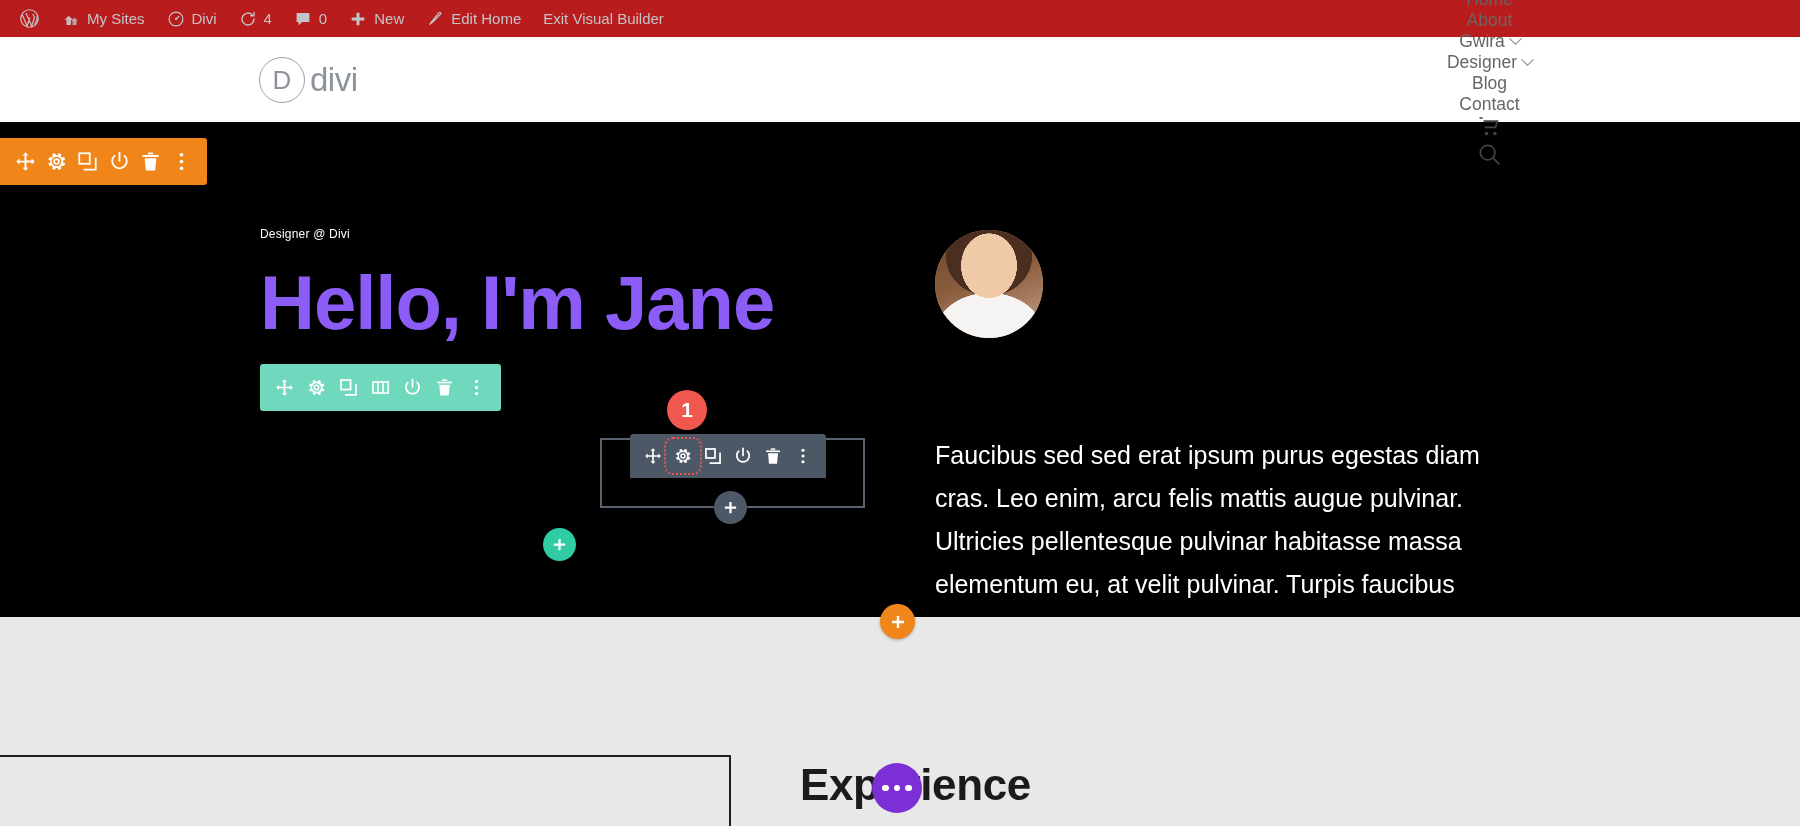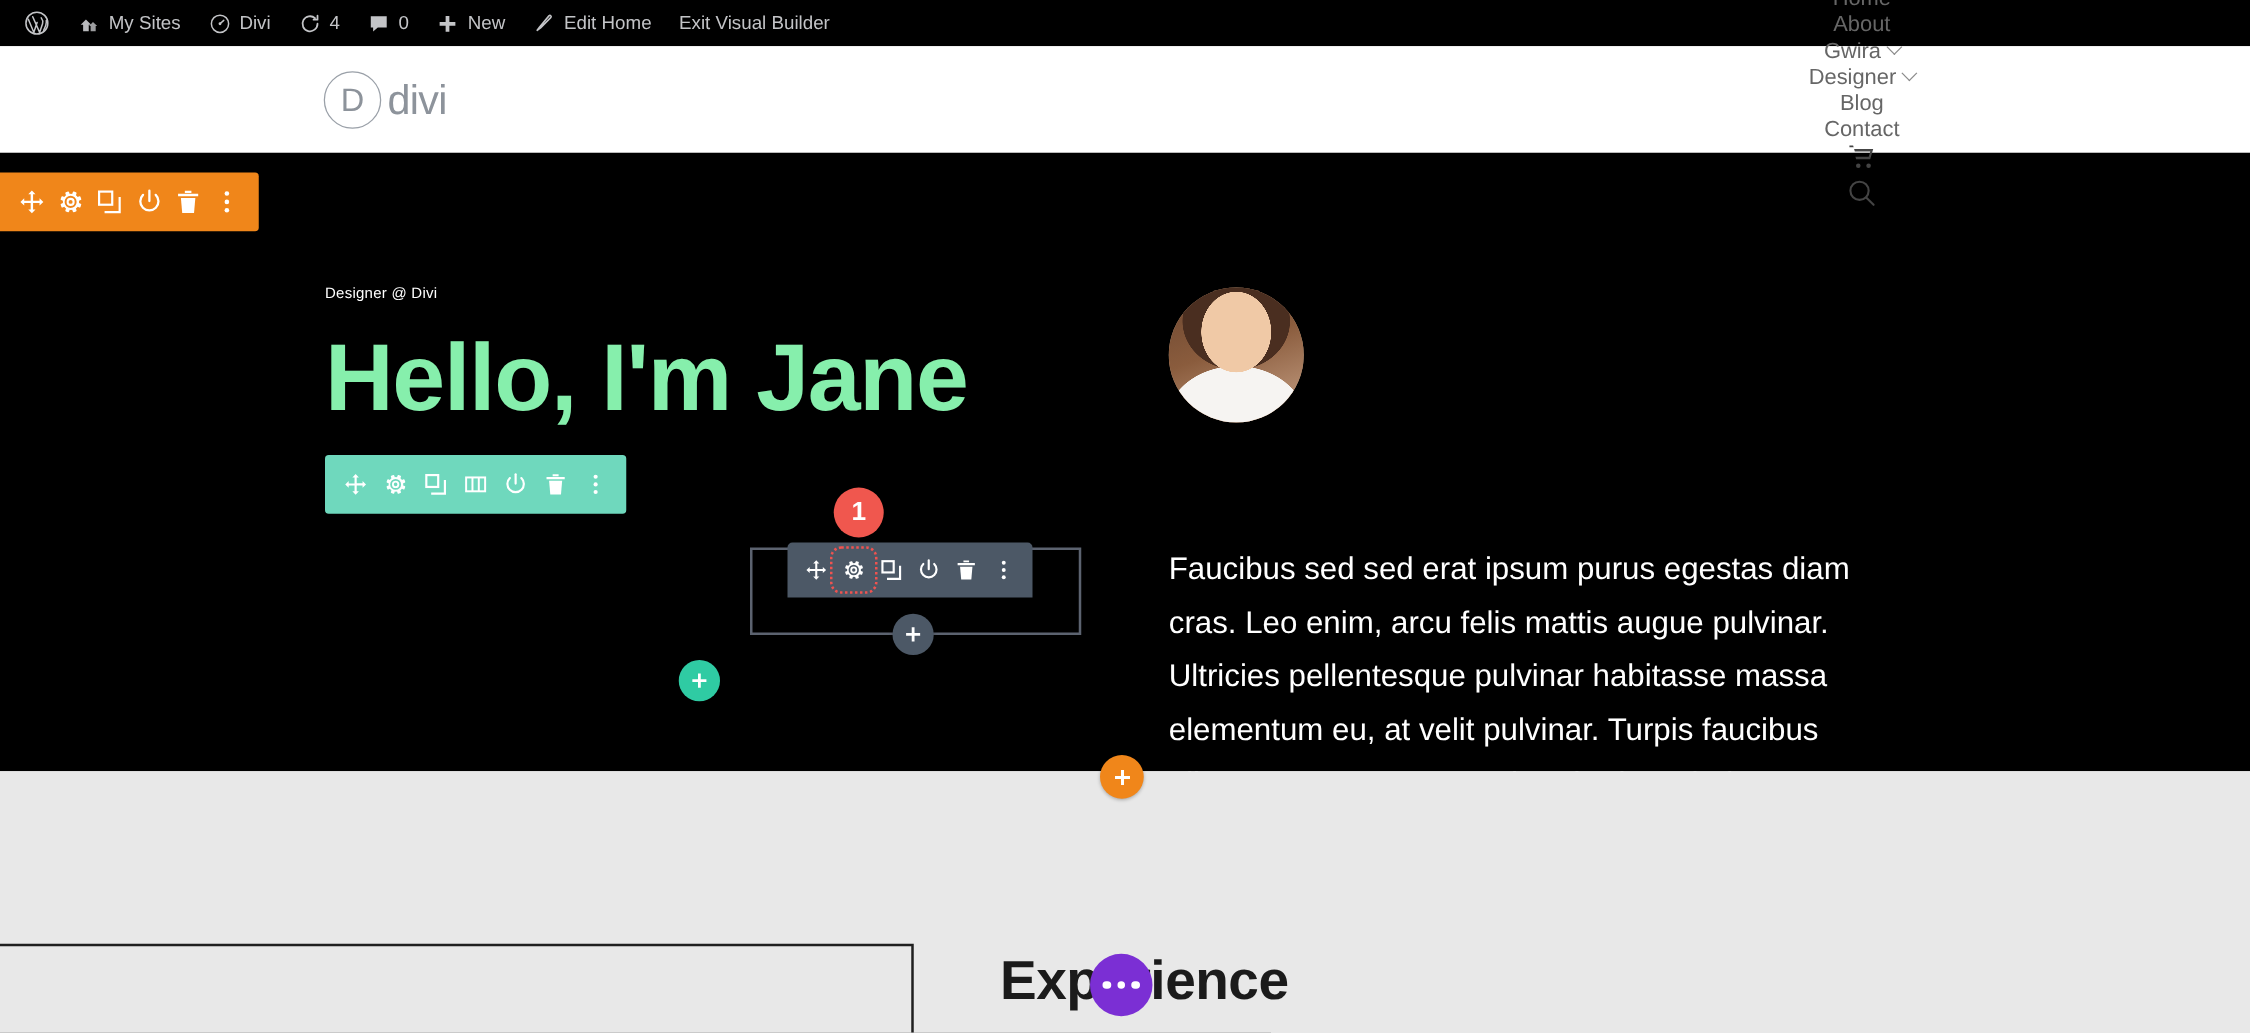--- a/index.html
+++ b/index.html
@@ -7,21 +7,21 @@
     width: 1800px; height: 826px;
     font-family: "Liberation Sans", sans-serif;
     background: #ffffff;
     overflow: hidden;
   }
   .screen { position: relative; width: 1800px; height: 826px; overflow: hidden; }
 
   
   .adminbar {
     position: absolute; top: 0; left: 0; width: 1800px; height: 37px;
-    background: #000000; display: flex; align-items: center;
+    background: #b91c1c; display: flex; align-items: center;
     color: #c3c4c7; font-size: 15px;
   }
   .ab-left { display: flex; align-items: center; height: 37px; padding-left: 8px; }
   .ab-item {
     display: flex; align-items: center; gap: 7px;
     height: 37px; padding: 0 11px; color: #c3c4c7; font-size: 15px;
     white-space: nowrap; cursor: pointer;
   }
   .ab-right { margin-left: auto; display: flex; align-items: center; height: 37px; padding-right: 10px; }
   .ab-ico { display: inline-flex; align-items: center; justify-content: center; }
@@ -63,21 +63,21 @@
   .nav-icon { padding: 0 14px; cursor: pointer; display: flex; align-items: center; color: #555; }
 
   
   .hero {
     position: absolute; top: 122px; left: 0; width: 1800px; height: 495px;
     background: #000000;
   }
   .hero-left { position: absolute; left: 260px; top: 105px; width: 640px; }
   .eyebrow { color: #ffffff; font-size: 12px; letter-spacing: 0.2px; }
   .h1 {
-    color: #86efac; font-size: 76px; font-weight: 700; line-height: 1.05;
+    color: #8b5cf6; font-size: 76px; font-weight: 700; line-height: 1.05;
     margin-top: 22px; letter-spacing: -1px; white-space: nowrap;
   }
   .resume-btn {
     position: absolute; left: 260px; top: 443px;
     width: 157px; height: 58px; background: #ffffff; color: #111;
     display: flex; align-items: center; justify-content: center;
     font-size: 15px; font-weight: 700; letter-spacing: 0.6px; cursor: pointer;
   }
 
   .hero-right { position: absolute; left: 935px; top: 108px; width: 590px; }

